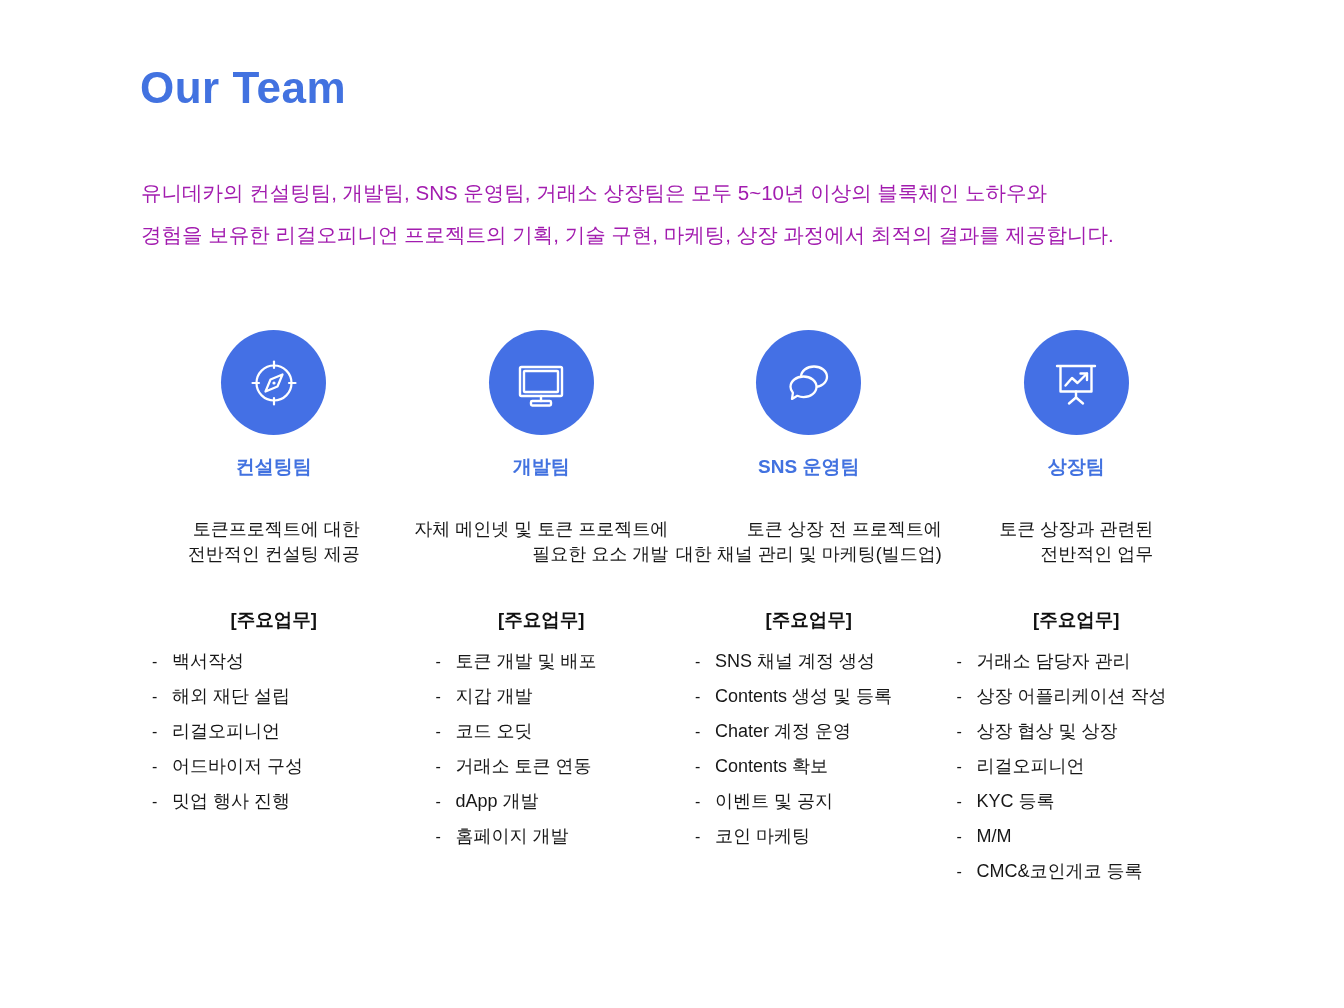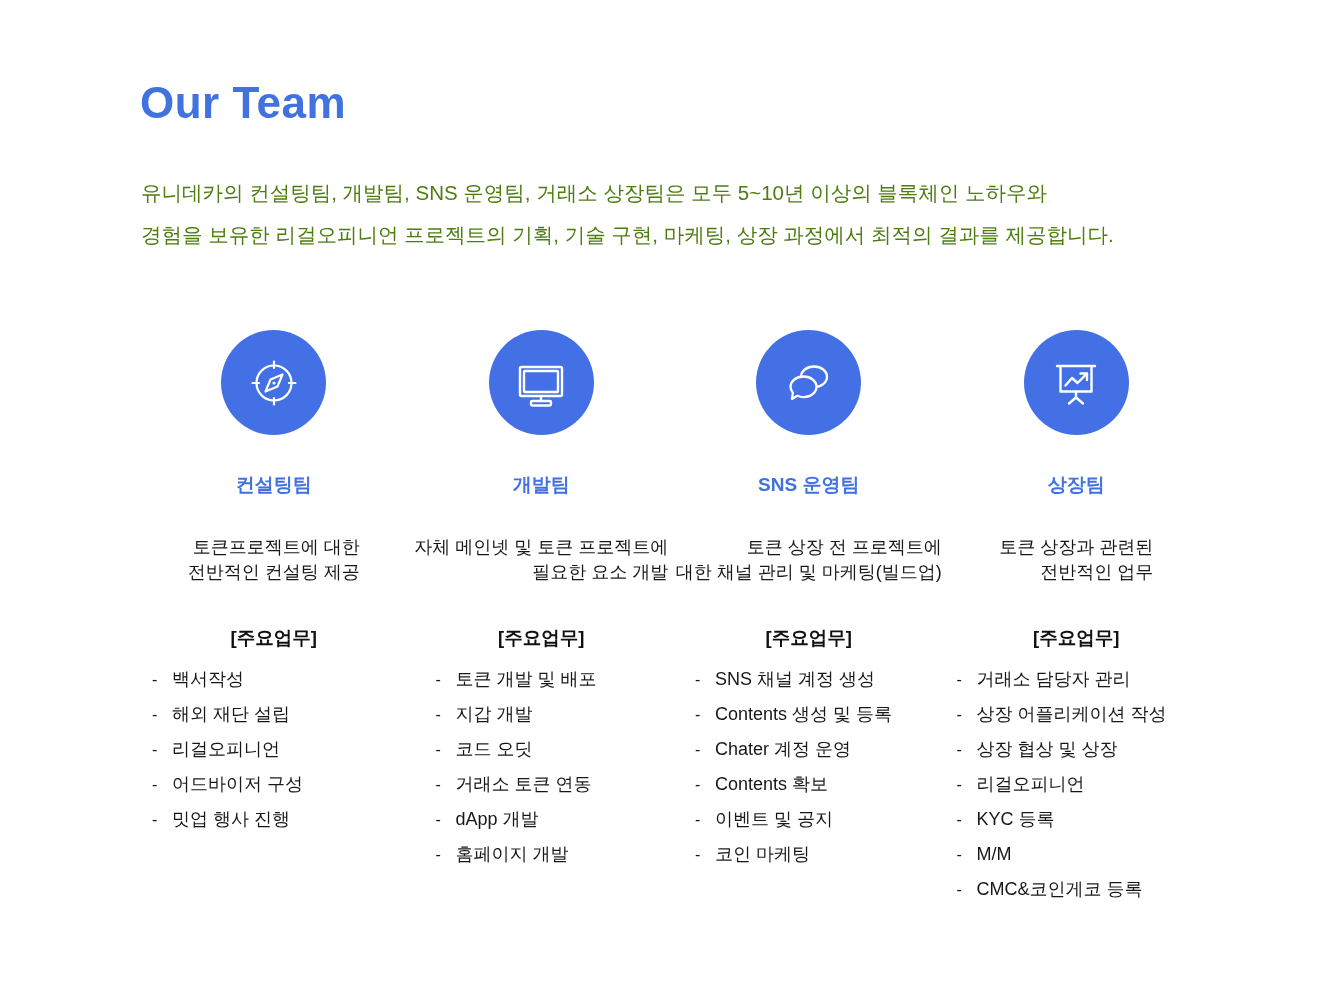--- a/index.html
+++ b/index.html
@@ -14,36 +14,36 @@
     position: relative;
     width: 1344px;
     height: 1008px;
     background: #ffffff;
   }
 
   
   .page-title {
     position: absolute;
     left: 140px;
-    top: 79px;
+    top: 64px;
     font-size: 44px;
     font-weight: bold;
     color: #4272e0;
     letter-spacing: 0.5px;
     line-height: 1.1;
   }
 
   
   .intro {
     position: absolute;
     left: 141px;
     top: 172px;
     width: 1080px;
     font-size: 20.5px;
-    color: #4d7c0f;
+    color: #a21caf;
     line-height: 42px;
     white-space: nowrap;
   }
   .intro-line { display: block; }
 
   
   .columns {
     position: absolute;
     left: 140px;
     top: 330px;
@@ -63,21 +63,21 @@
     border-radius: 50%;
     background: #4470e5;
     display: flex;
     align-items: center;
     justify-content: center;
     flex: 0 0 auto;
   }
   .icon-circle svg { display: block; }
 
   .team-title {
-    margin-top: 39px;
+    margin-top: 21px;
     font-size: 19px;
     font-weight: bold;
     color: #4272e0;
     text-align: right;
     line-height: 1.2;
   }
 
   .team-desc {
     margin-top: 38px;
     font-size: 18px;

